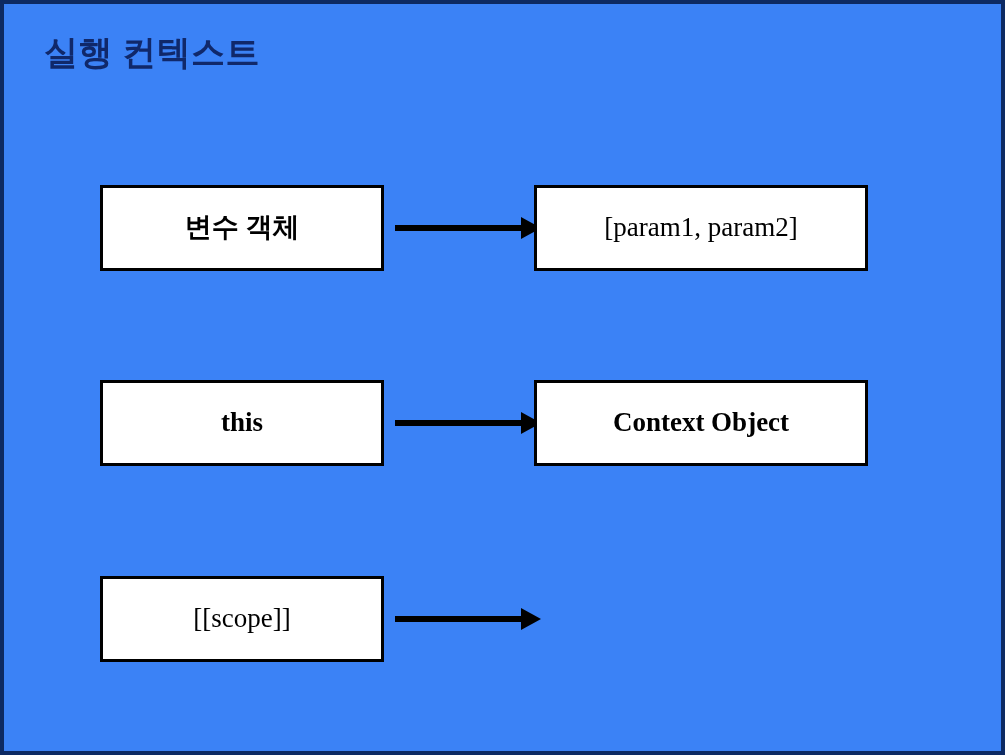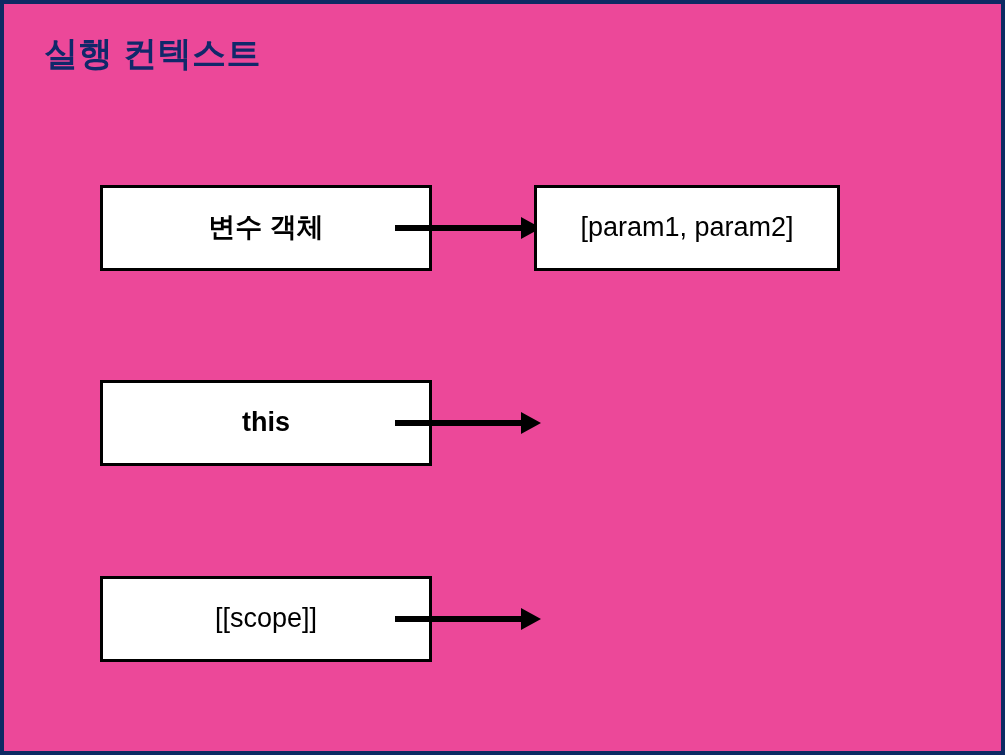--- a/index.html
+++ b/index.html
@@ -6,24 +6,24 @@
     margin: 0;
     padding: 0;
     background: #ffffff;
   }
 
   .slide {
     position: relative;
     width: 1005px;
     height: 755px;
     box-sizing: border-box;
-    background: #ec4899;
+    background: #3b82f6;
     border: 4px solid #0d2a63;
     overflow: hidden;
-    font-family: Liberation Sans, sans-serif;
+    font-family: Liberation Serif, serif;
   }
 
   .slide-title {
     position: absolute;
     left: 40px;
     top: 29px;
     font-size: 34px;
     font-weight: bold;
     color: #10286a;
     letter-spacing: 0.5px;
@@ -54,26 +54,26 @@
     justify-content: center;
     text-align: center;
     color: #000000;
     font-size: 27px;
     line-height: 1.1;
     padding: 0 8px;
   }
 
   .node-left {
     left: 96px;
-    width: 332px;
+    width: 284px;
   }
 
   .node-right {
     left: 530px;
-    width: 306px;
+    width: 334px;
   }
 
   .node.bold   { font-weight: bold; }
   .node.normal { font-weight: normal; }
 
   
   .connector {
     position: absolute;
     left: 391px;
     top: 0;
@@ -118,20 +118,21 @@
   <div class="row row-2">
     <div class="node node-left bold">this</div>
 
     <div class="connector">
       <svg viewBox="0 0 140 86" xmlns="http://www.w3.org/2000/svg">
         <line class="arrow-line" x1="0" y1="43" x2="126" y2="43"></line>
         <polygon class="arrow-head" points="126,32 146,43 126,54"></polygon>
       </svg>
     </div>
 
+    <div class="node node-right bold">Context Object</div>
   </div>
 
   <div class="row row-3">
     <div class="node node-left normal">[[scope]]</div>
 
     <div class="connector">
       <svg viewBox="0 0 140 86" xmlns="http://www.w3.org/2000/svg">
         <line class="arrow-line" x1="0" y1="43" x2="126" y2="43"></line>
         <polygon class="arrow-head" points="126,32 146,43 126,54"></polygon>
       </svg>

